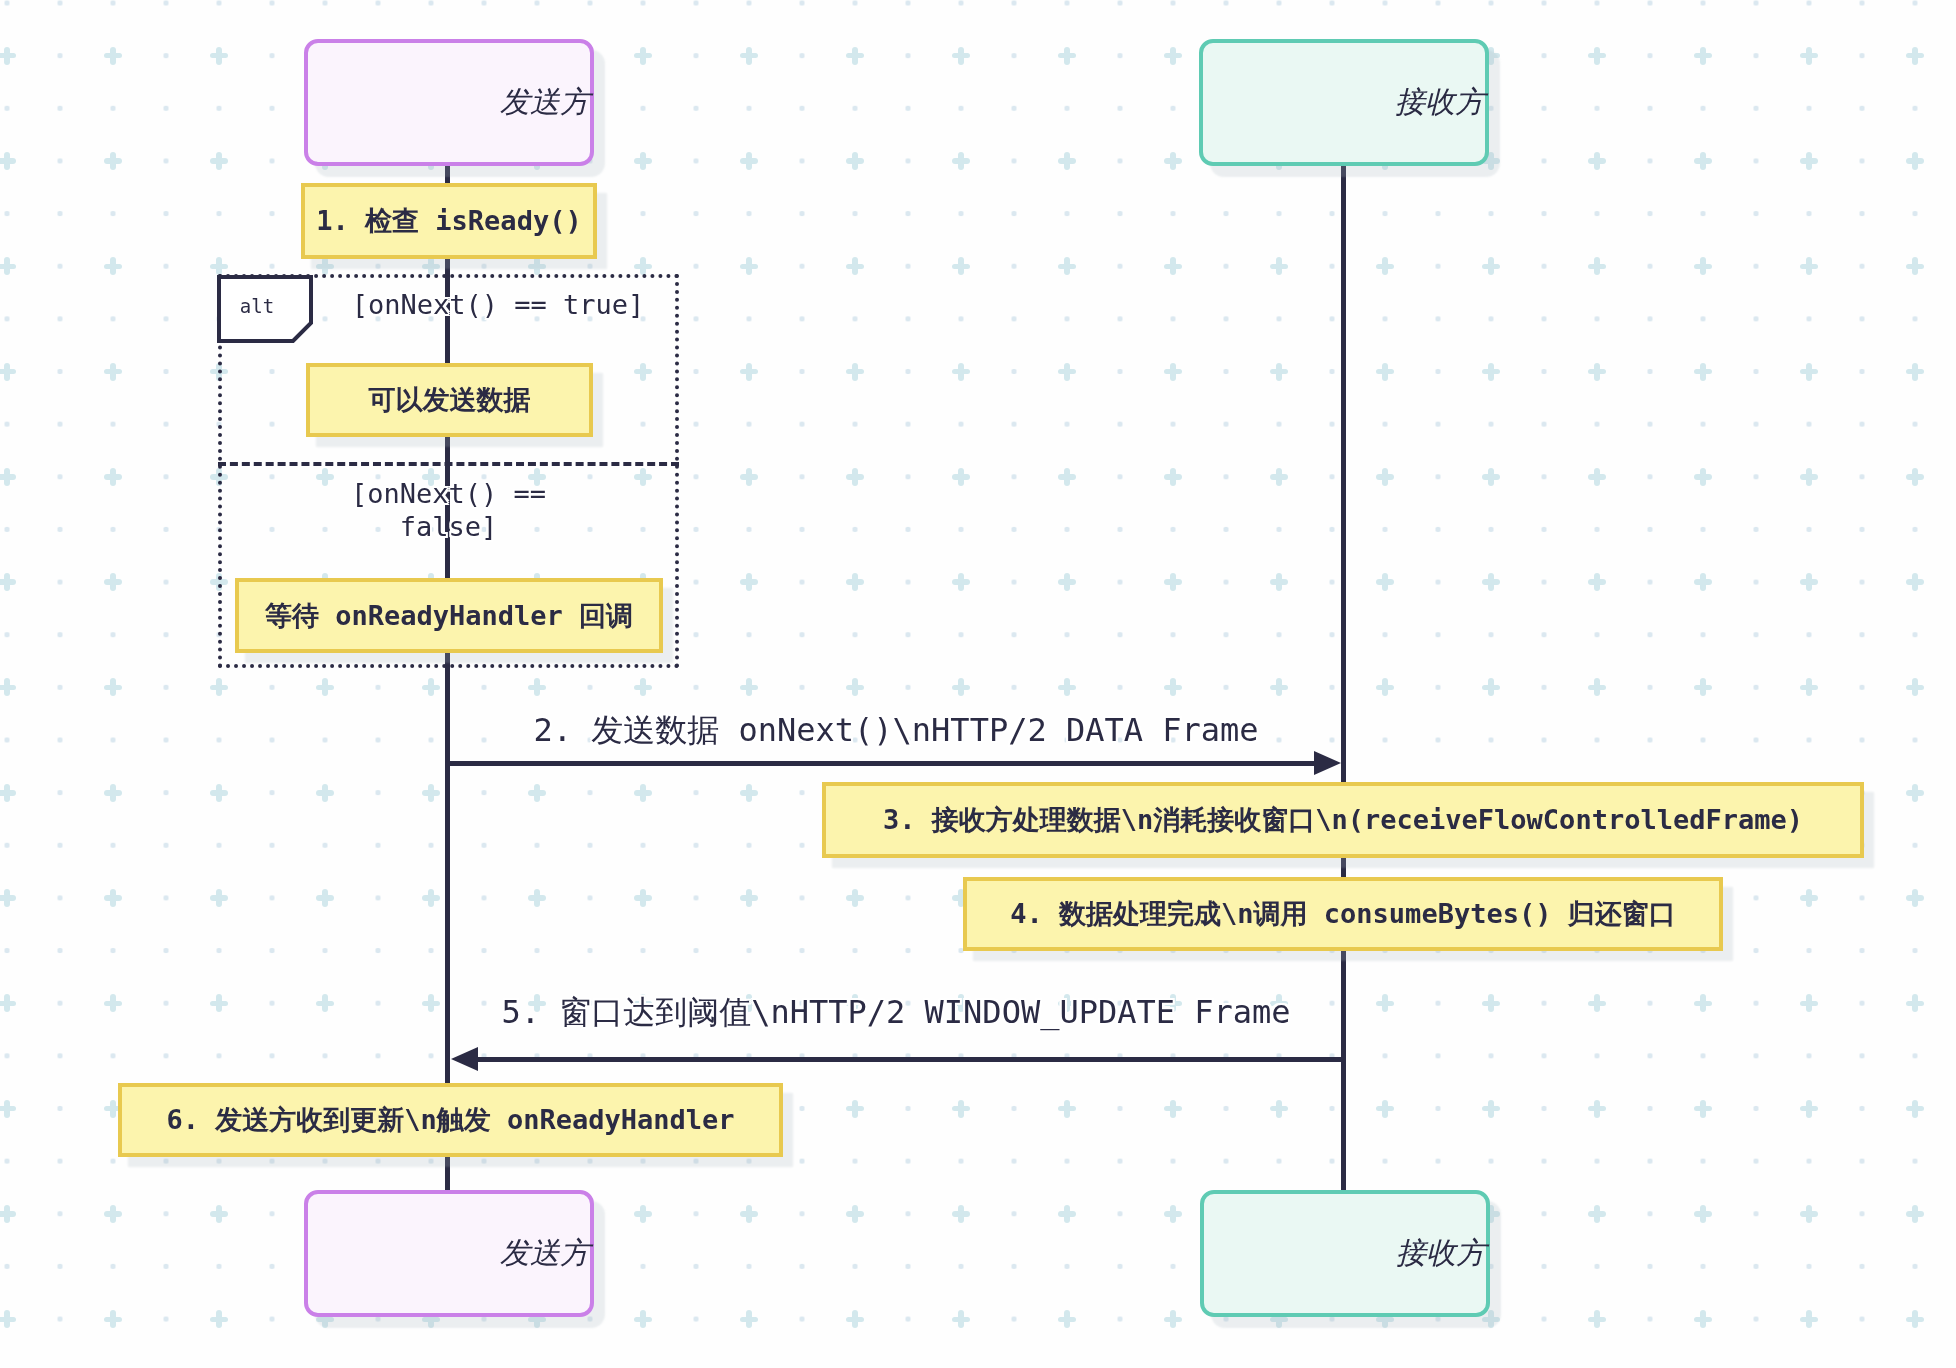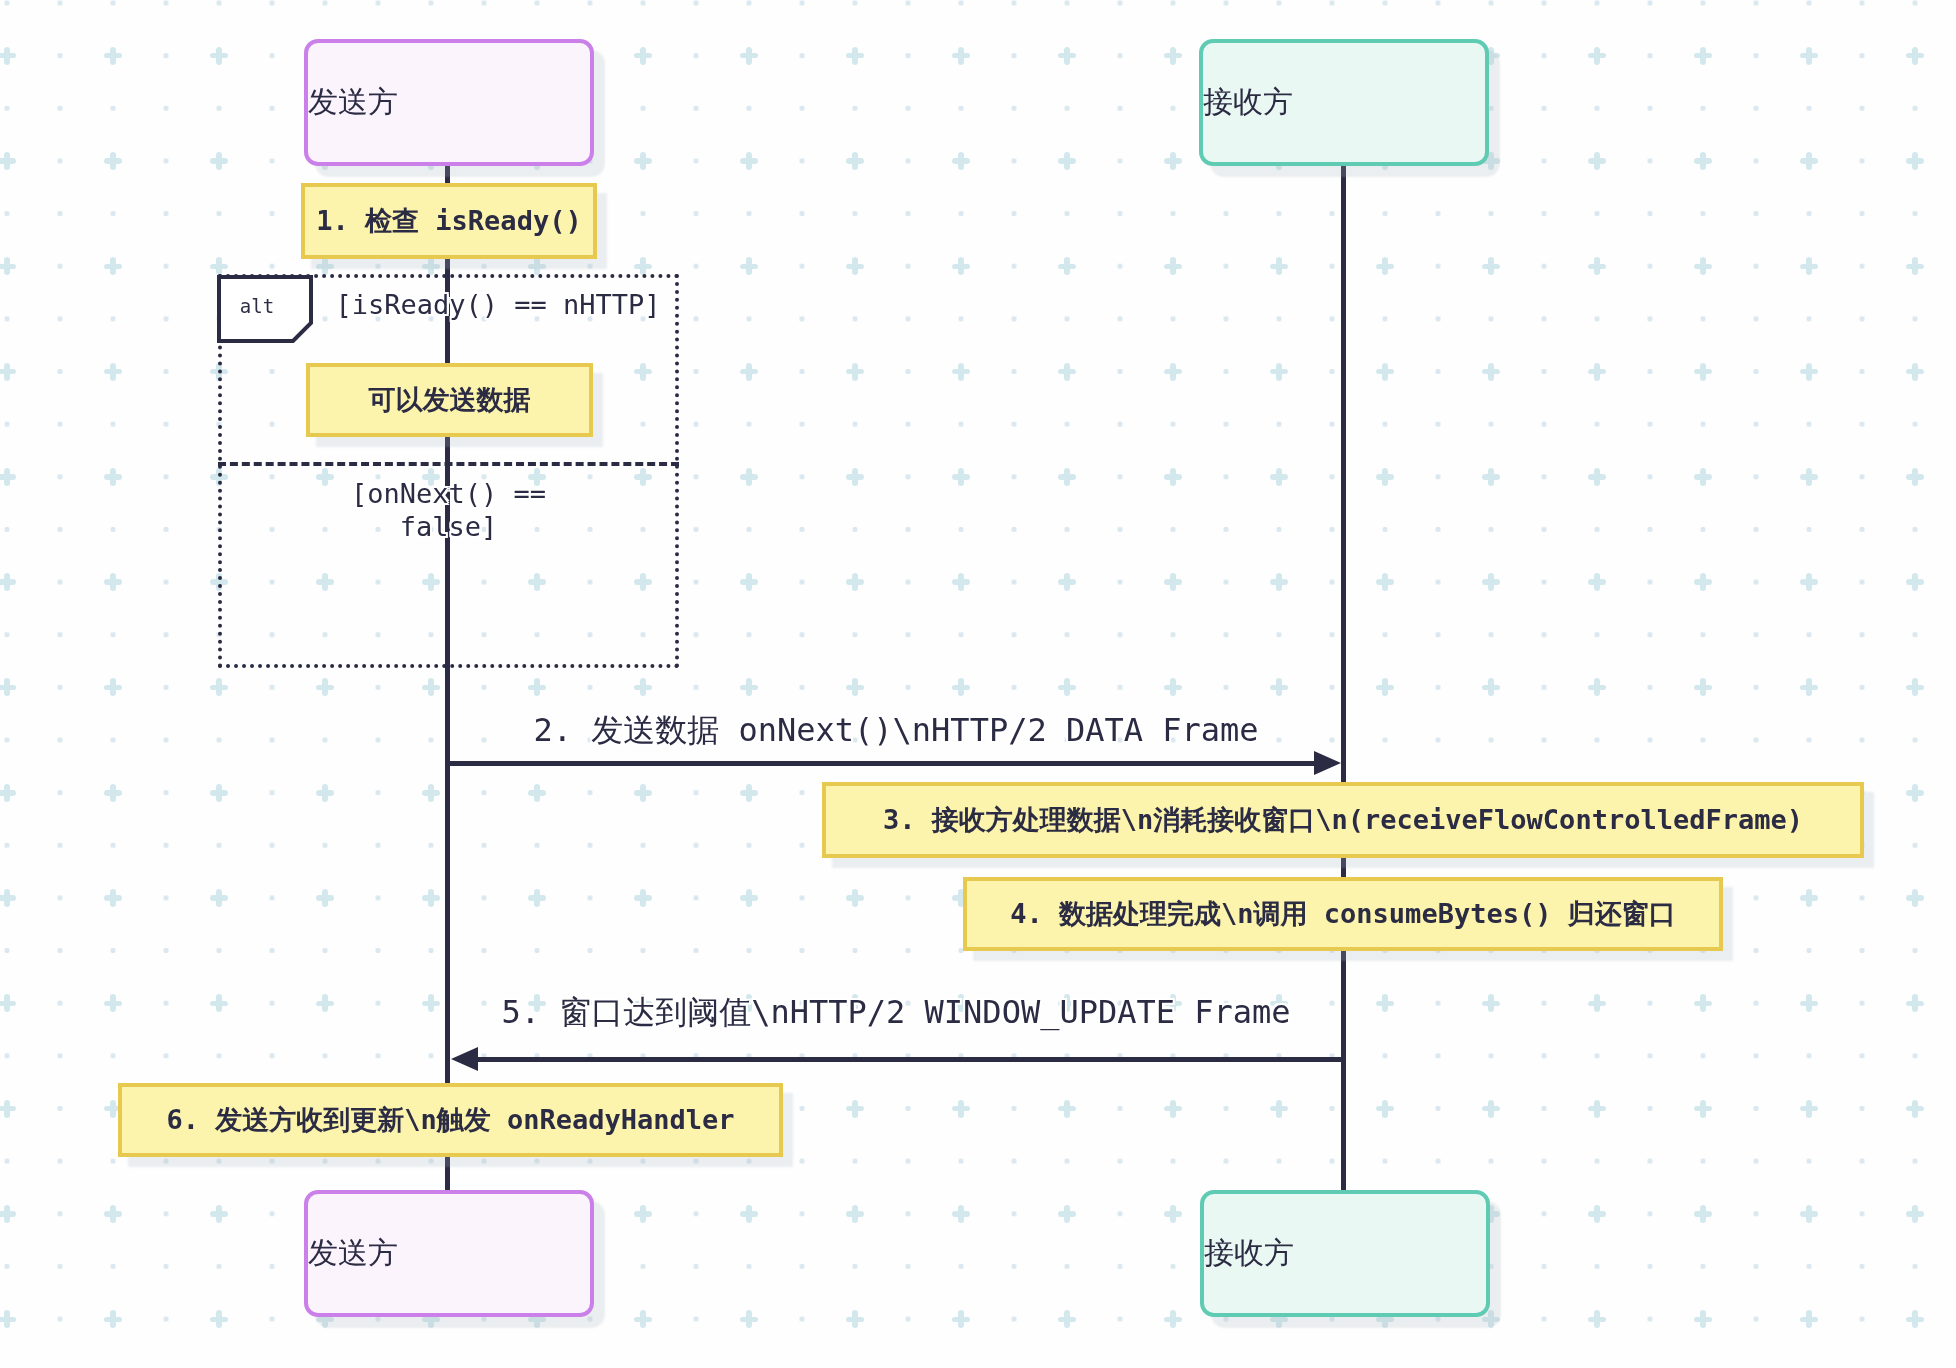--- a/index.html
+++ b/index.html
@@ -31,24 +31,25 @@
 
   
   .lifeline { position: absolute; width: 5px; top: 166px; height: 1024px; background: #2b2b44; }
   #lifeline-sender { left: 445px; }
   #lifeline-receiver { left: 1341px; }
 
   
   .actor {
     position: absolute; width: 290px; height: 127px;
     border: 4px solid; border-radius: 14px;
-    display: flex; align-items: center; justify-content: flex-start;
+    display: flex; align-items: center; justify-content: flex-end;
     font-size: 30px; box-sizing: border-box;
     box-shadow: 11px 11px 2px rgba(168,180,190,0.22);
     background-clip: padding-box;
+    font-style: italic;
   }
   .actor.sender  { border-color: #ca80e8; background-color: #fbf4fd; }
   .actor.receiver{ border-color: #5fcbb3; background-color: #eaf8f3; }
   #actor-sender-top   { left: 304px; top: 39px; }
   #actor-receiver-top { left: 1199px; top: 39px; }
   #actor-sender-bottom   { left: 304px; top: 1190px; }
   #actor-receiver-bottom { left: 1200px; top: 1190px; }
 
   
   .note {
@@ -392,27 +393,30 @@
       <span>1. 检查 isReady()</span>
     </div>
 
     <div id="alt-frame"></div>
     <div id="alt-label">
       <svg width="96" height="68" viewBox="0 0 96 68">
         <path d="M2 2 H94 V48 L76 66 H2 Z" fill="#ffffff" stroke="#2b2b44" stroke-width="4" stroke-linejoin="miter"></path>
       </svg>
       <span>alt</span>
     </div>
-    <div id="alt-cond-true" class="halo">[isReady() == nHTTP]</div>
+    <div id="alt-cond-true" class="halo">[onNext() == true]</div>
     <div class="note" id="note-can-send">
       <span>可以发送数据</span>
     </div>
     <div id="alt-divider"></div>
     <div id="alt-cond-false" class="halo">[onNext() ==
 false]</div>
+    <div class="note" id="note-wait">
+      <span>等待 onReadyHandler 回调</span>
+    </div>
 
     <div class="msg-label halo" id="msg2-label">2. 发送数据 onNext()\nHTTP/2 DATA Frame</div>
     <div class="msg-line" id="msg2-line"></div>
     <div class="arrowhead" id="msg2-arrowhead"></div>
 
     <div class="note" id="note-step3">
       <span>3. 接收方处理数据\n消耗接收窗口\n(receiveFlowControlledFrame)</span>
     </div>
     <div class="note" id="note-step4">
       <span>4. 数据处理完成\n调用 consumeBytes() 归还窗口</span>

